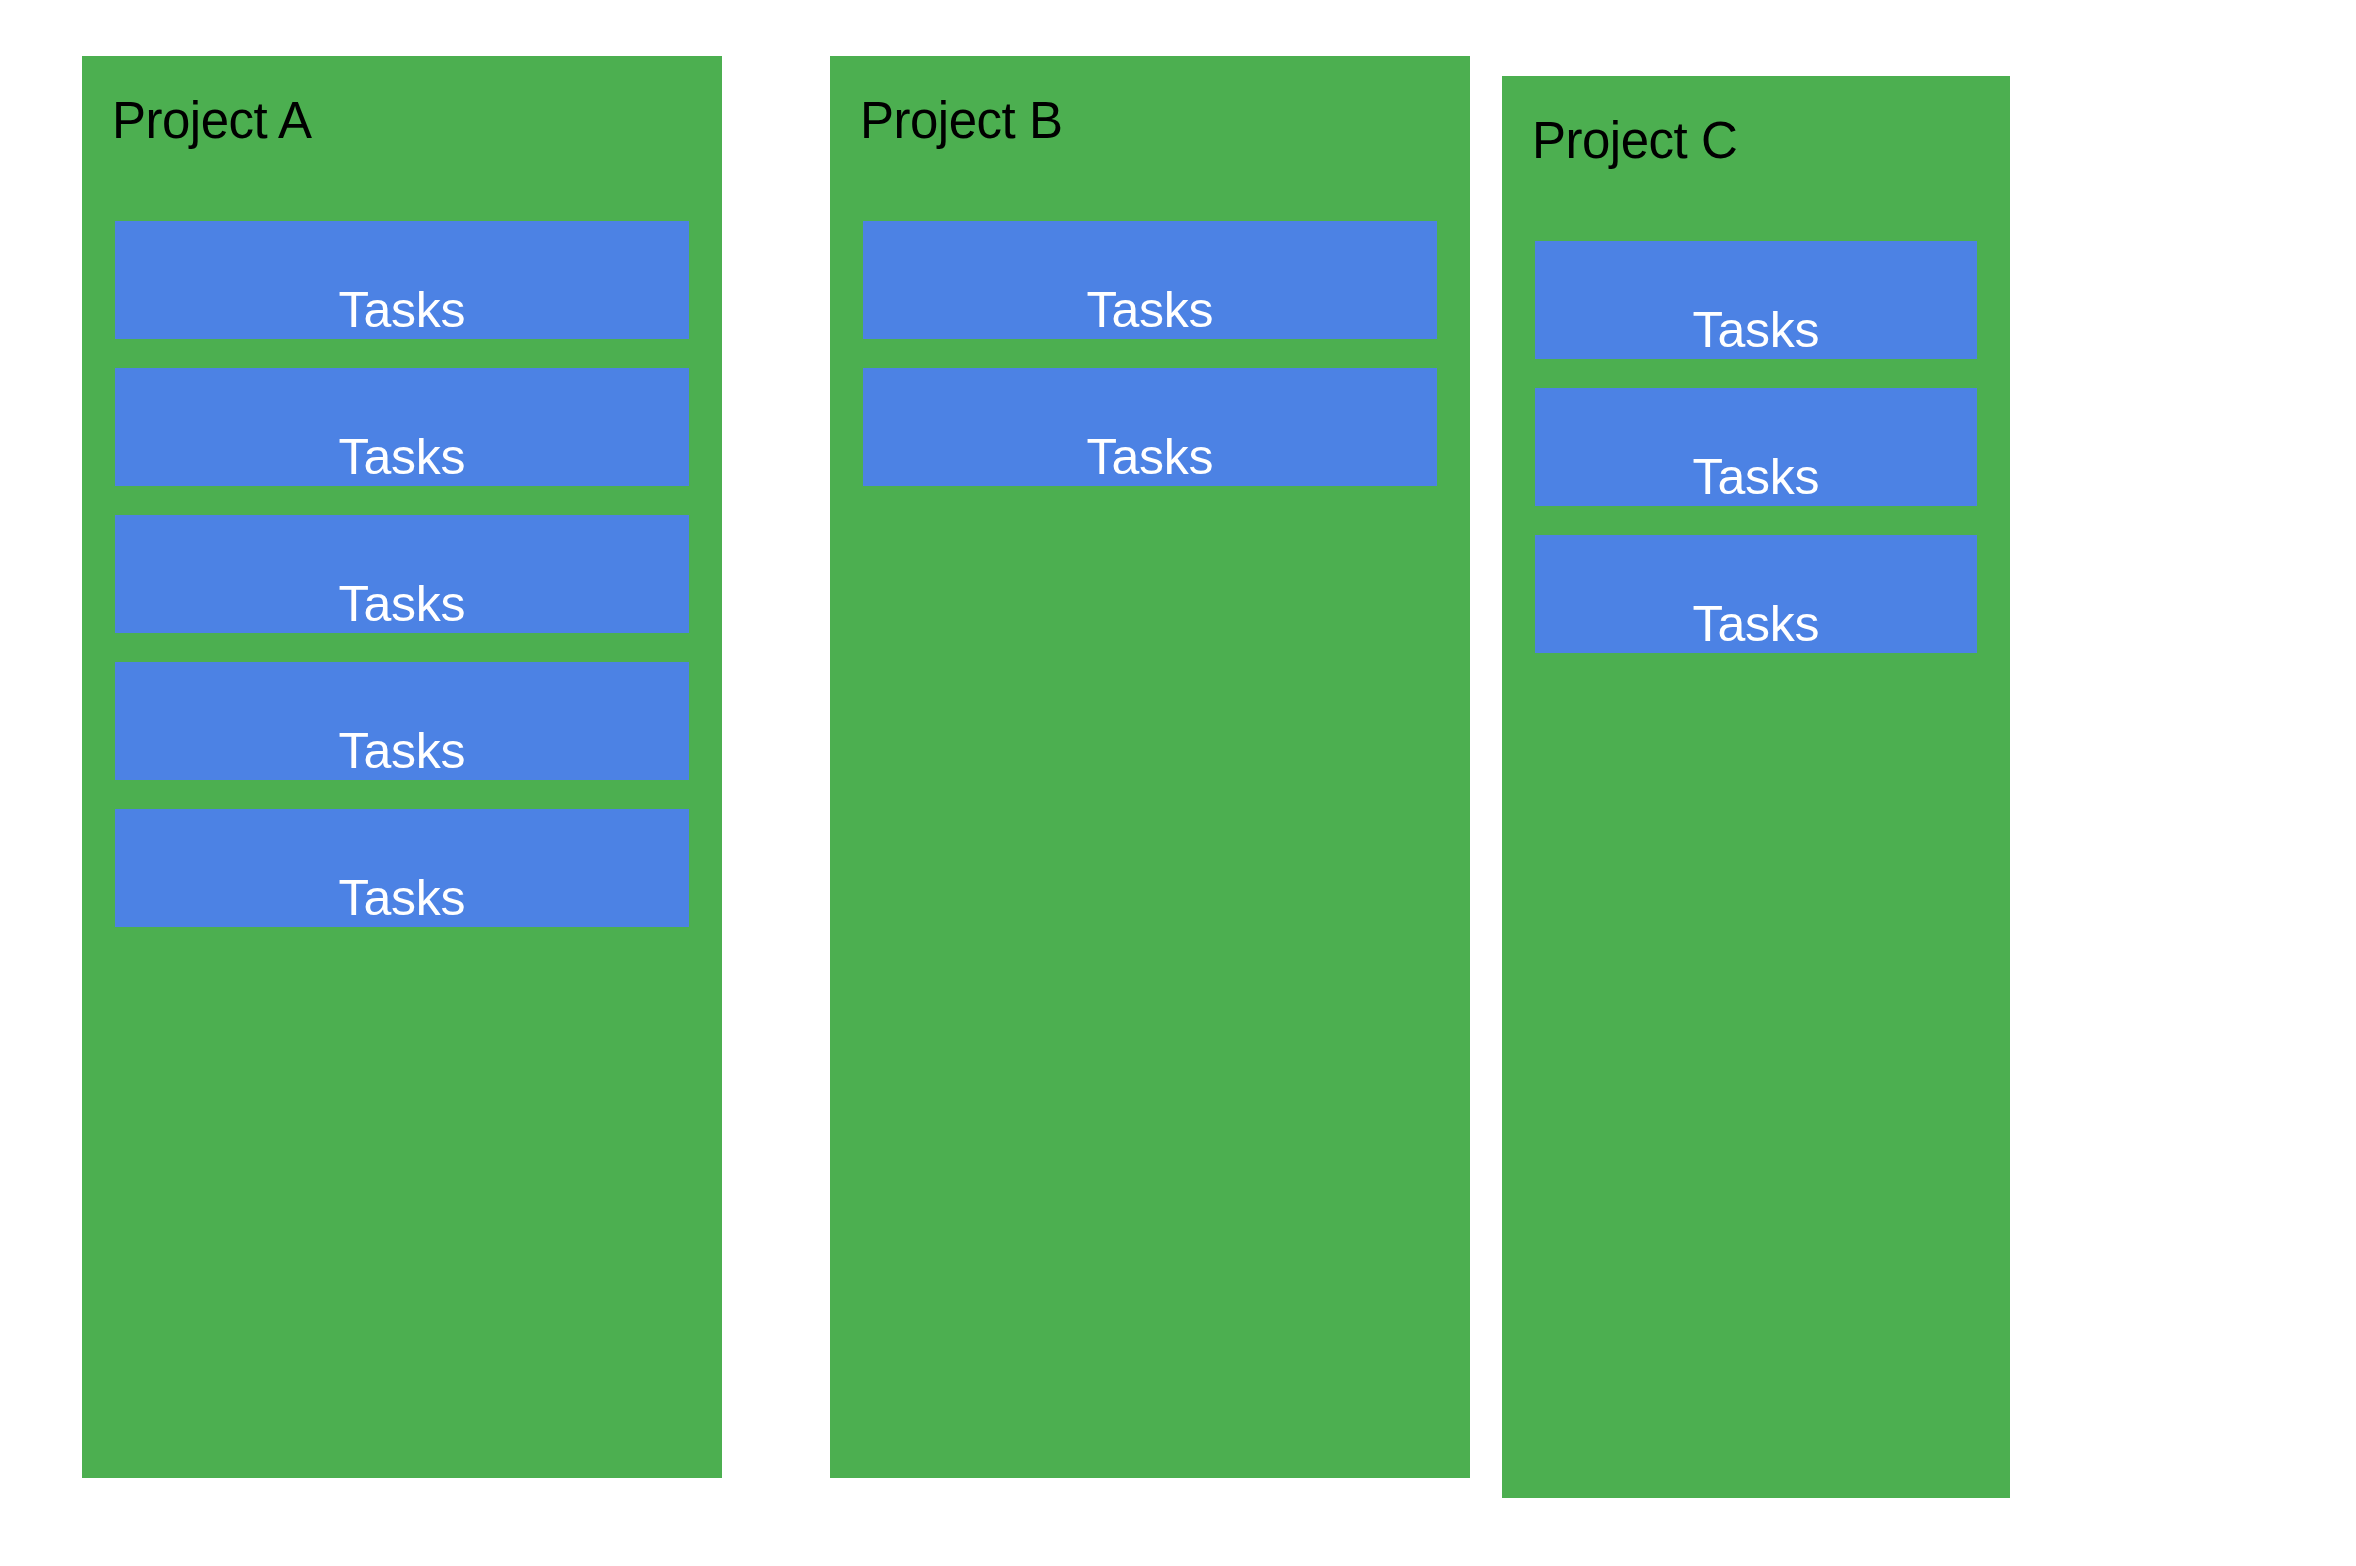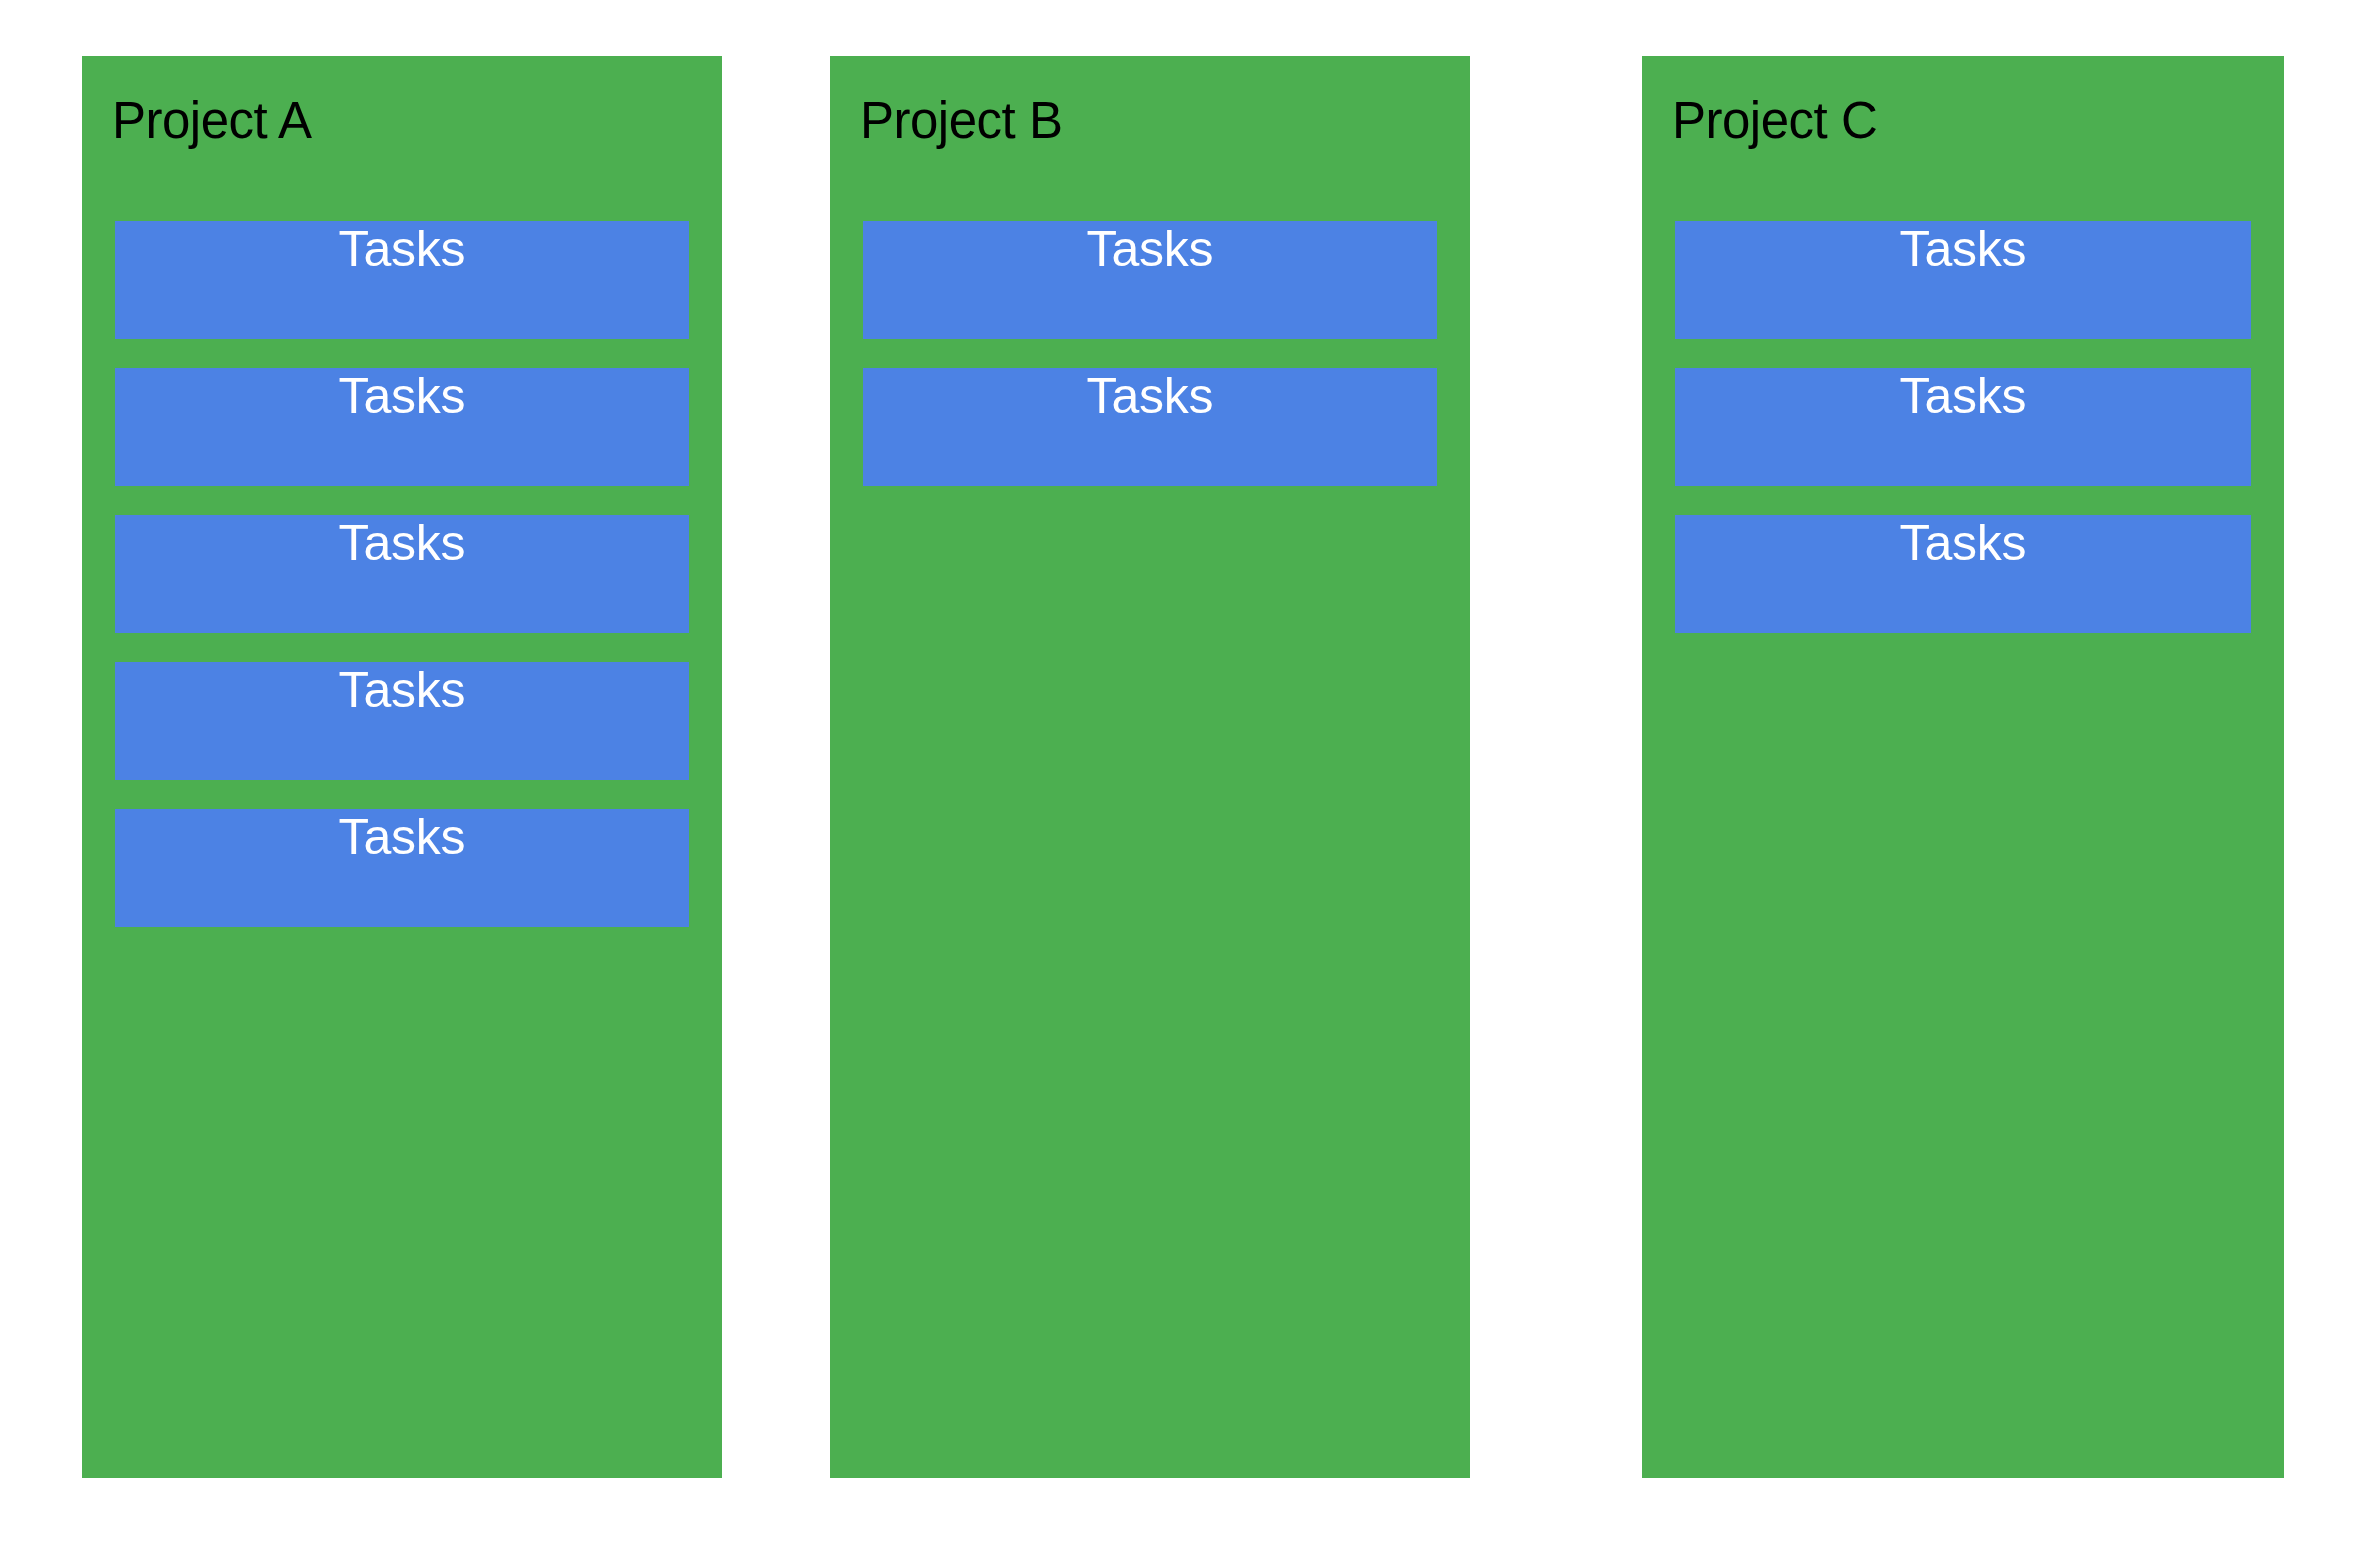--- a/index.html
+++ b/index.html
@@ -29,21 +29,21 @@
     position: absolute;
     top: 56px;
     height: 1422px;
     background: #4CAF50;
     box-sizing: border-box;
   }
 
   
   .project-column.col-0 { left: 82px;   width: 640px; }
   .project-column.col-1 { left: 830px;  width: 640px; }
-  .project-column.col-2 { left: 1642px; width: 642px; }
+  .project-column.col-2 { left: 1502px; width: 508px; margin-top: 20px; }
 
   .project-title {
     position: absolute;
     left: 30px;
     top: 23px;
     margin: 0;
     color: #000000;
     font-family: "Liberation Sans", sans-serif;
     font-size: 51px;
     font-weight: normal;
@@ -59,21 +59,21 @@
     top: 165px;
   }
 
   .task-card {
     position: relative;
     height: 118px;
     margin-bottom: 29px;
     background: #4C82E4;
     color: #ffffff;
     display: flex;
-    align-items: flex-start;
+    align-items: flex-end;
     justify-content: center;
     box-sizing: border-box;
   }
 
   .task-card:last-child {
     margin-bottom: 0;
   }
 
   .task-label {
     font-family: "Liberation Sans", sans-serif;

